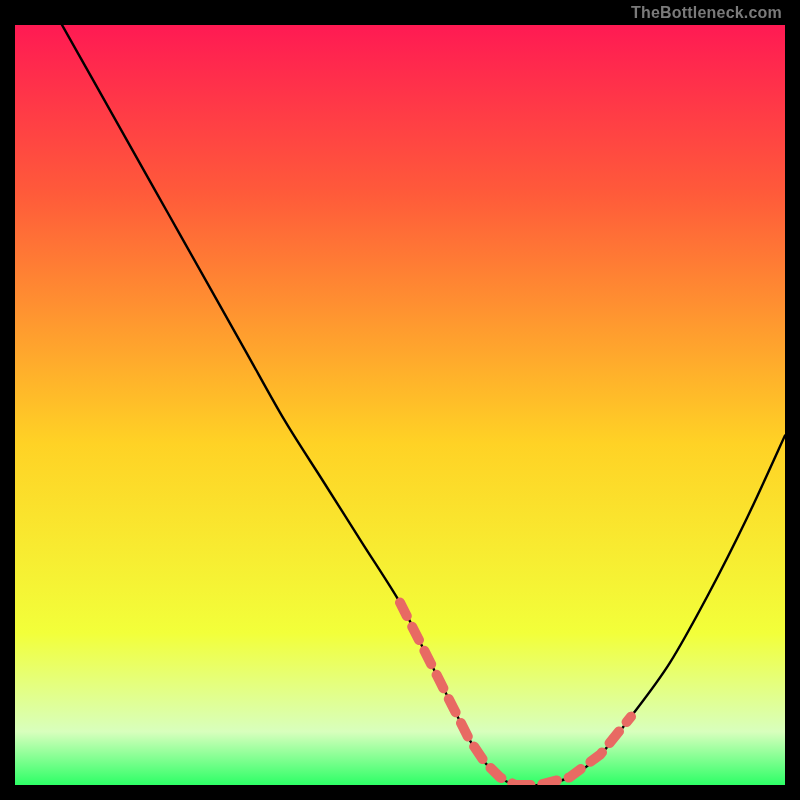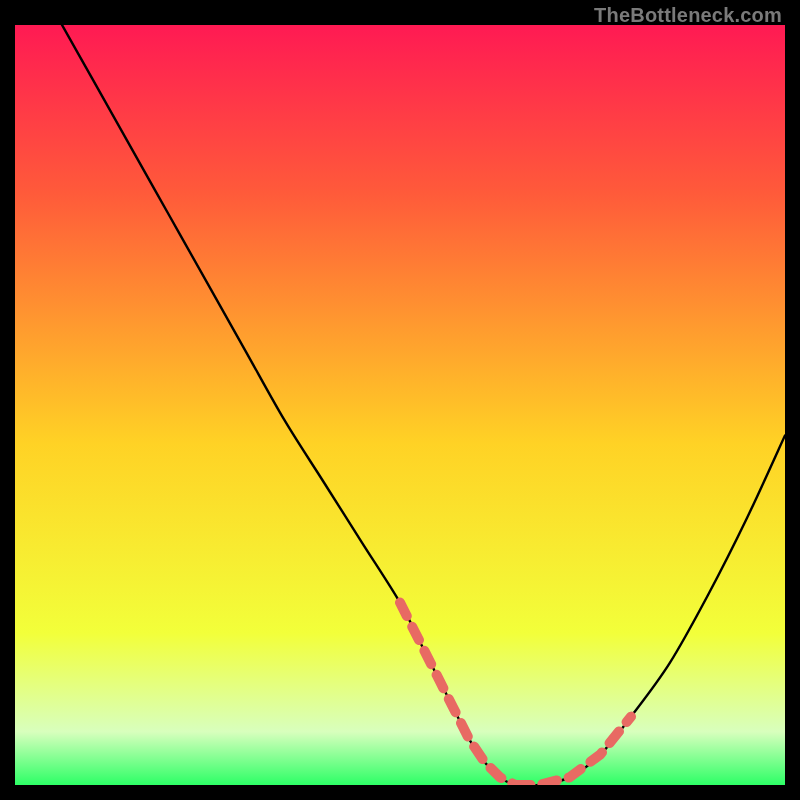--- a/index.html
+++ b/index.html
@@ -16,21 +16,21 @@
     top: 25px;
     width: 770px;
     height: 760px;
     background: #000;
   }
   .attribution {
     position: absolute;
     top: 4px;
     right: 18px;
     font-family: Arial, Helvetica, sans-serif;
-    font-size: 20px;
+    font-size: 16px;
     font-weight: bold;
     color: #7a7a7a;
     letter-spacing: 0.2px;
   }
   svg {
     position: absolute;
     left: 0;
     top: 0;
   }
 </style>

